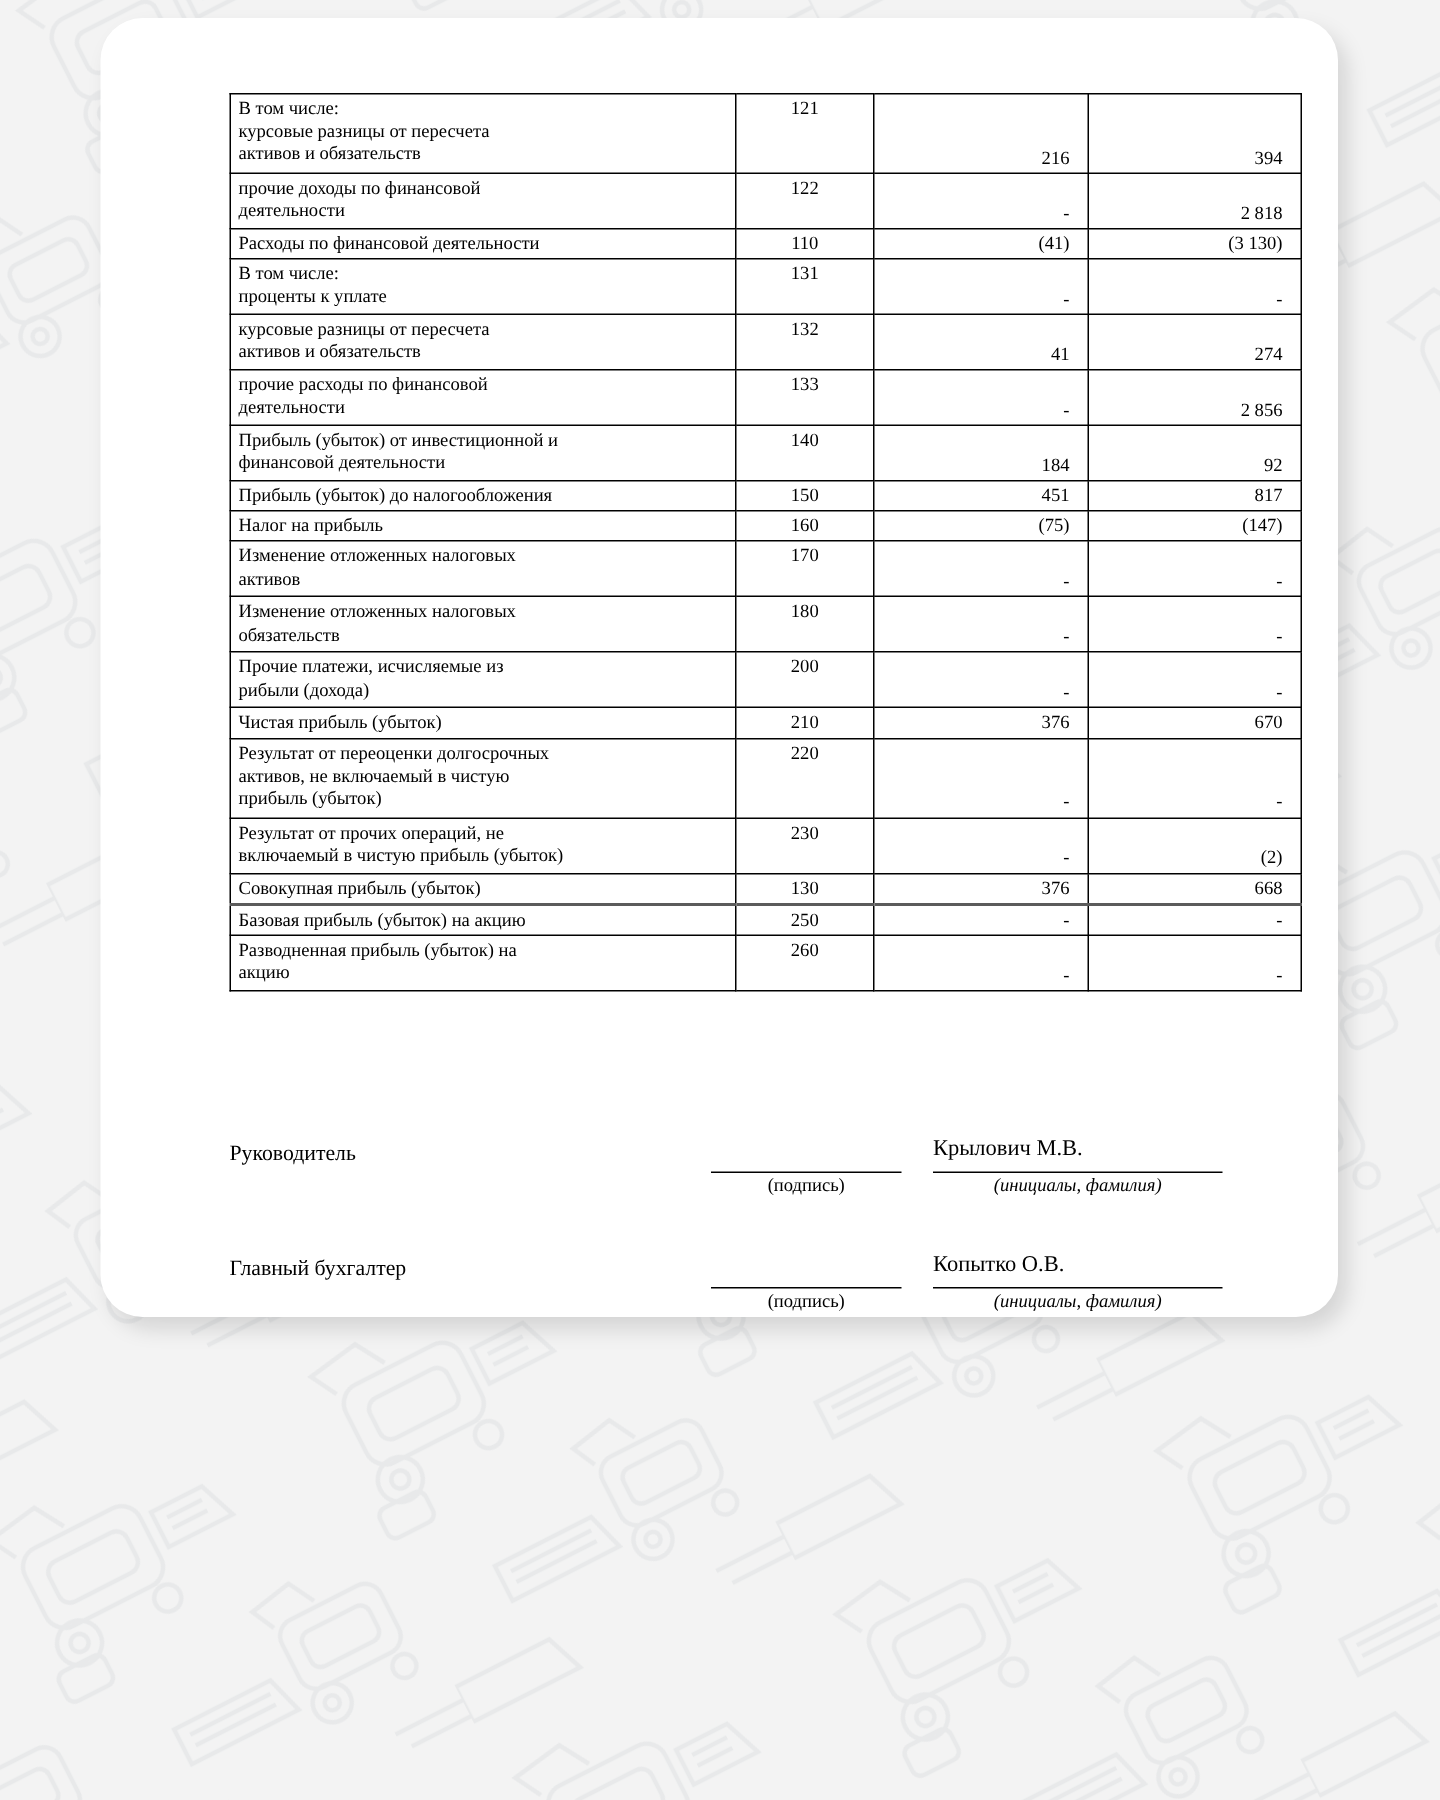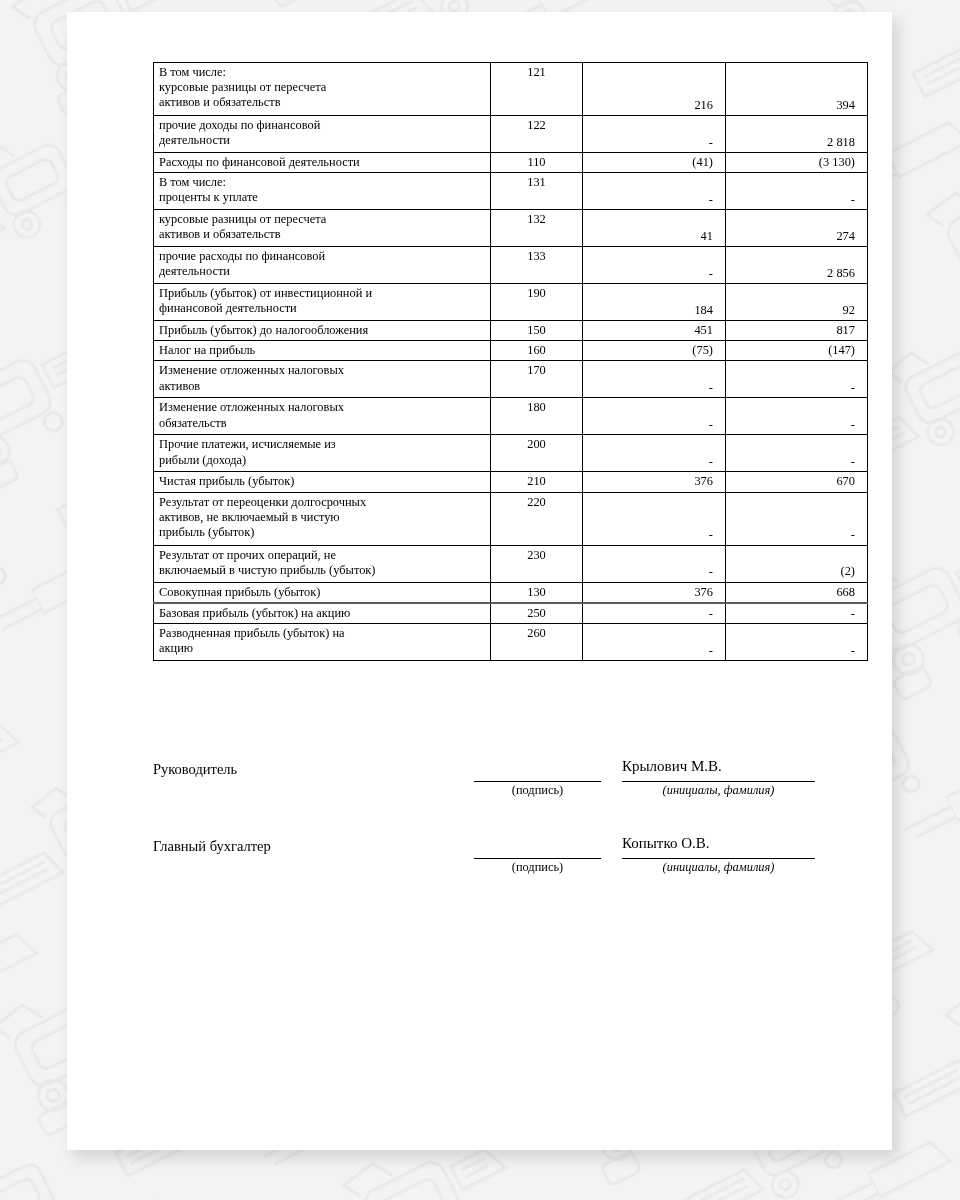--- a/index.html
+++ b/index.html
@@ -24,24 +24,25 @@
     z-index: 0;
   }
   #bg-pattern svg { display: block; width: 100%; height: 100%; }
 
   
   #page-sheet {
     position: absolute;
     left: 67px;
     top: 12px;
     width: 825px;
-    height: 1138px;
+    height: 866px;
     background: #ffffff;
     box-shadow: 6px 8px 14px rgba(0,0,0,0.13);
     z-index: 1;
+    border-radius: 28px;
   }
 
   
   #fin-table {
     position: absolute;
     left: 86px;   
     top: 50px;    
     width: 714px; 
     border-collapse: collapse;
     table-layout: fixed;
@@ -207,21 +208,21 @@
       <tr style="height: 37px;">
         <td class="desc">прочие расходы по финансовой
 деятельности</td>
         <td class="code">133</td>
         <td class="val">-</td>
         <td class="val">2 856</td>
       </tr>
       <tr style="height: 37px;">
         <td class="desc">Прибыль (убыток) от инвестиционной и
 финансовой деятельности</td>
-        <td class="code">190</td>
+        <td class="code">140</td>
         <td class="val">184</td>
         <td class="val">92</td>
       </tr>
       <tr style="height: 20px;">
         <td class="desc">Прибыль (убыток) до налогообложения</td>
         <td class="code">150</td>
         <td class="val">451</td>
         <td class="val">817</td>
       </tr>
       <tr style="height: 20px;">

